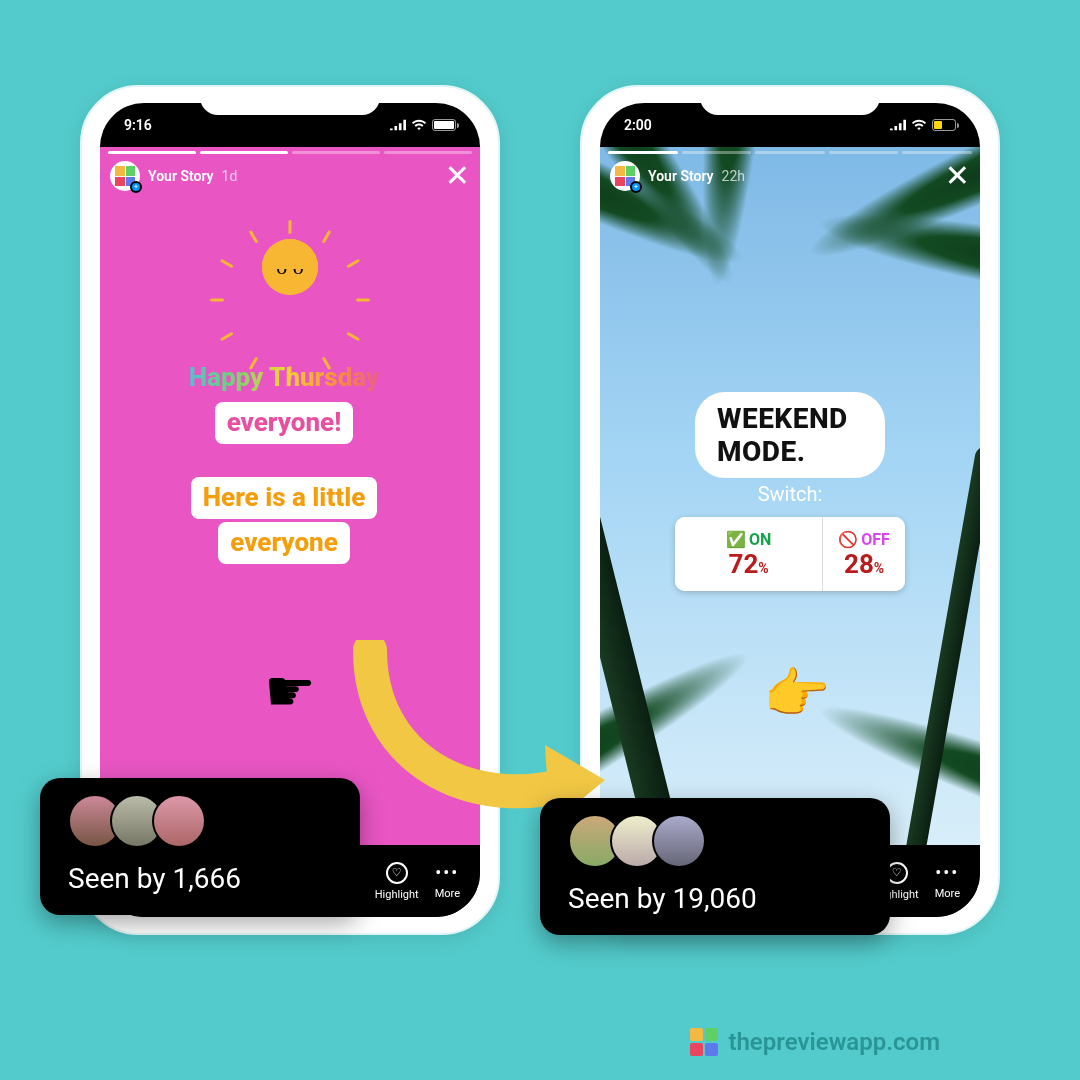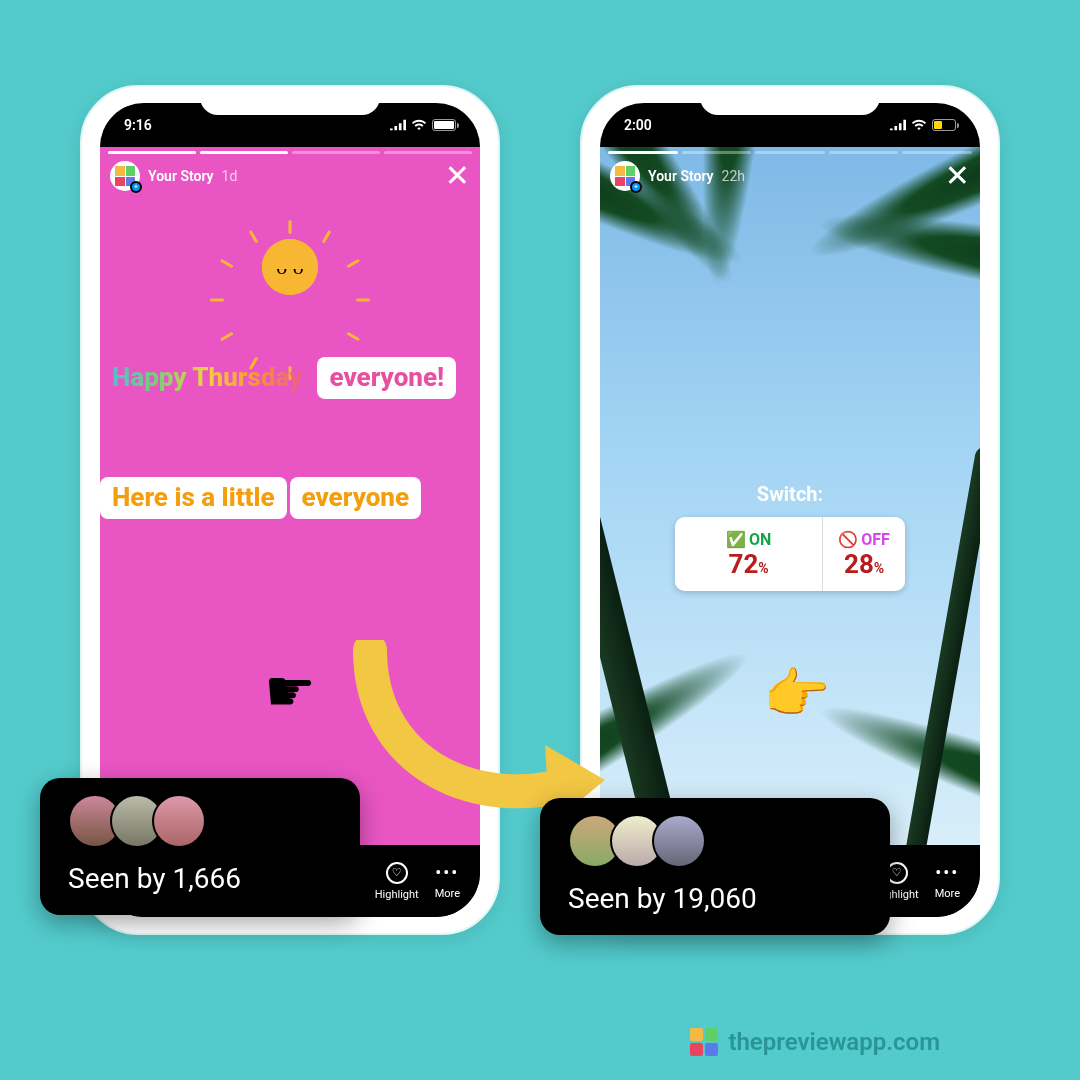--- a/index.html
+++ b/index.html
@@ -176,21 +176,21 @@
     border-radius: 8px;
     padding: 4px 12px;
     font-weight: 800;
     font-size: 26px;
     text-align: center;
     display: inline-block;
     line-height:1.3;
   }
   .txt-block {
     position: absolute; left: 0; right: 12px;
-    display: flex; flex-direction: row; align-items: center; gap: 3px;
+    display: flex; flex-direction: column; align-items: center; gap: 3px;
   }
   .txt1 { top: 210px; }
   .txt2 { top: 330px; }
   .rainbow1 {
     background: linear-gradient(90deg,#4fb8e8,#6fd17a,#f3d23b,#f78f3a,#e84fa0);
     -webkit-background-clip: text; background-clip: text; color: transparent;
   }
   .rainbow2 { color:#e84fa0; }
   .orange-txt { color:#f59e0b; }
 
@@ -224,21 +224,21 @@
 
   .weekend-pill {
     position:absolute; top:245px; left:50%; transform:translateX(-50%);
     background:#fff; border-radius:30px;
     padding:10px 22px;
     font-size:28px; font-weight:800; letter-spacing:.5px;
     color:#111;
   }
   .switch-label {
     position:absolute; top:335px; left:0; right:0;
-    text-align:center; color:#fff; font-weight:700; font-size:20px;
+    text-align:center; color:#fff; font-weight:400; font-size:20px;
   }
   .poll {
     position:absolute; top:370px; left:50%; transform:translateX(-50%);
     width:230px; height:74px;
     background:rgba(255,255,255,.7);
     border-radius:10px; overflow:hidden;
     display:flex;
     box-shadow: 0 2px 6px rgba(0,0,0,.2);
   }
   .poll-opt {
@@ -475,20 +475,21 @@
               <div></div>
               <div></div>
             </div>
           <div class="add-dot">+</div>
         </div>
         <span class="story-name">Your Story</span>
         <span class="story-age">22h</span>
         <span class="close-x">✕</span>
       </div>
 
+      <div class="weekend-pill">WEEKEND MODE.</div>
       <div class="switch-label">Switch:</div>
       <div class="poll">
         <div class="poll-opt poll-left poll-on">
           <span class="poll-label">
               <span>✅</span> 
               <span>ON</span>
             </span>
           <span class="poll-pct"><span>72</span><small>%</small></span>
         </div>
         <div class="poll-opt poll-right poll-off">

